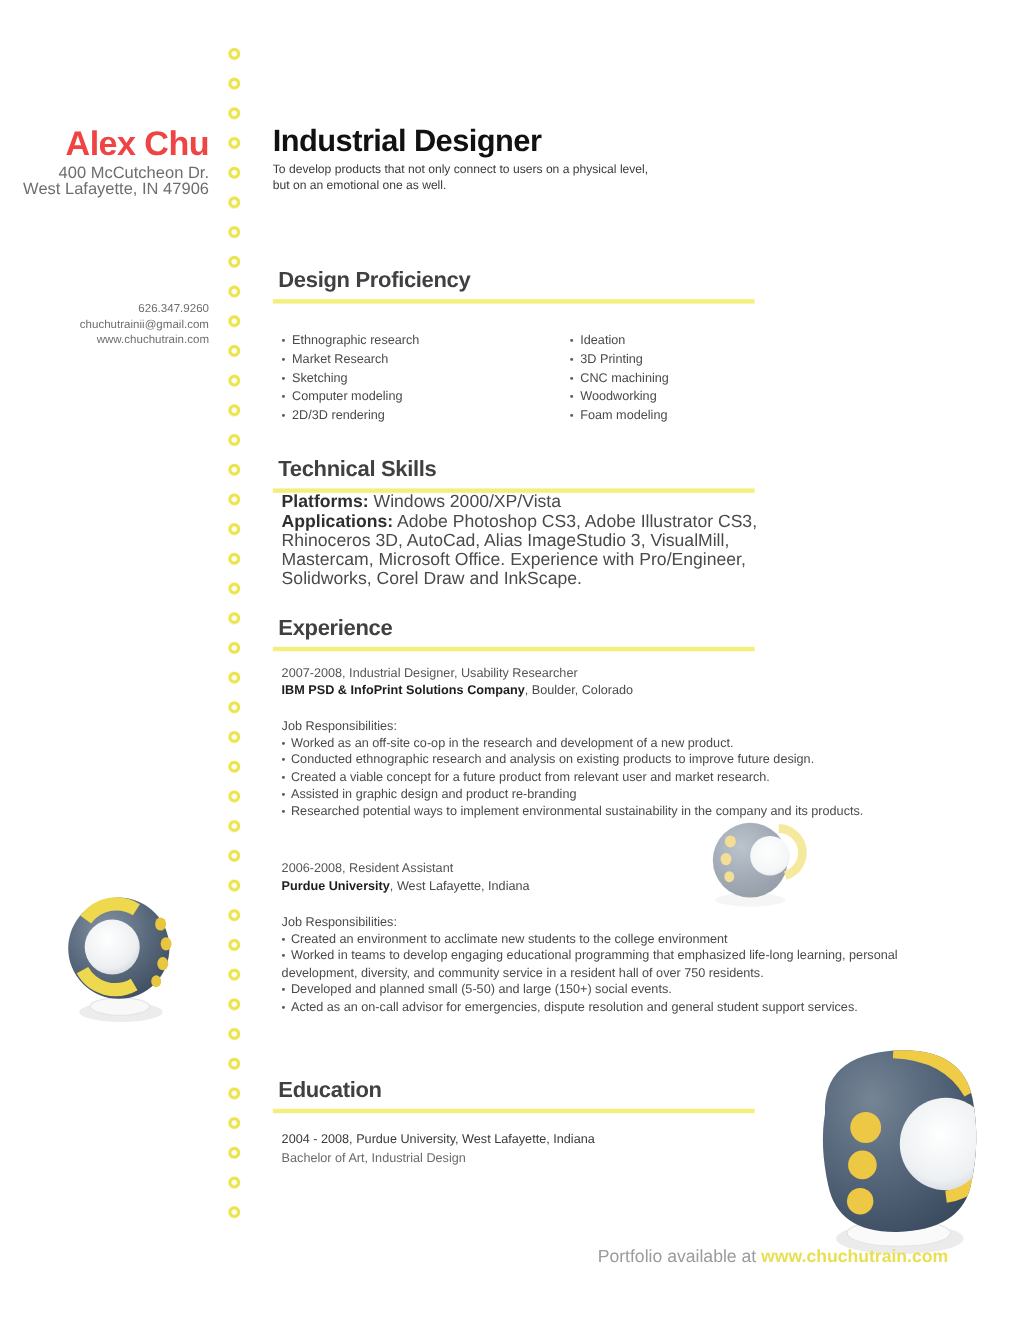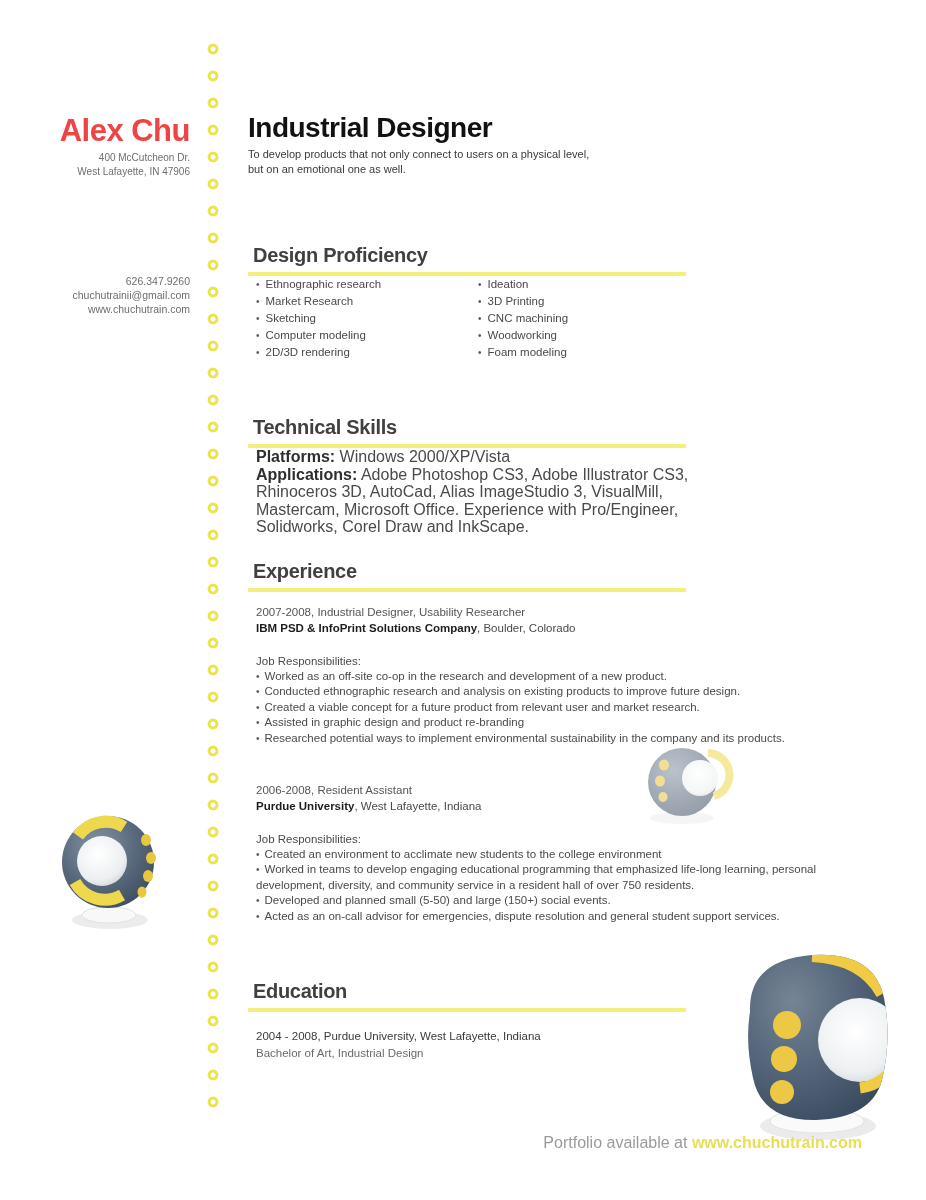--- a/index.html
+++ b/index.html
@@ -6,21 +6,21 @@
   html,body { background:#ffffff; }
   body { font-family:"Liberation Sans","DejaVu Sans",sans-serif; }
   .page {
     position:relative; width:926px; height:1200px; margin:0 auto;
     background:#ffffff; overflow:hidden;
   }
 
   
   .left-col { position:absolute; left:0; top:114px; width:190px; text-align:right; z-index:2; }
   .person-name { font-size:31px; font-weight:bold; color:#ef4444; letter-spacing:-0.5px; line-height:1.1; }
-  .address { margin-top:3px; font-size:10px; color:#6e6e6e; line-height:14px; }
+  .address { margin-top:3px; font-size:15px; color:#6e6e6e; line-height:14px; }
   .contact-block { position:absolute; left:0; top:274px; width:190px; text-align:right; z-index:2;
     font-size:10.5px; color:#6e6e6e; line-height:14px;padding-left:44px; }
 
   
   .dots {
     position:absolute; left:206px; top:42px; width:14px; height:1078px; z-index:1;
     background-image: radial-gradient(circle at 7px 7px,
       rgba(255,255,255,0) 2.1px, #ece348 2.9px, #ece348 4.9px, rgba(255,255,255,0) 5.8px);
     background-size:14px 27px; background-repeat:repeat-y;
   }
@@ -32,21 +32,21 @@
 
   .section { position:absolute; left:248px; width:630px; z-index:2; }
   .sec-design { top:244px; }
   .sec-tech   { top:416px; }
   .sec-exp    { top:560px; }
   .sec-edu    { top:980px; }
 
   .sec-heading { font-size:20px; font-weight:bold; color:#404040; letter-spacing:-0.3px; padding-left:5px; }
   .sec-rule { width:438px; height:4px; background:#f4ef7d; margin-top:5px; }
 
-  .skills-cols { display:flex; margin-top:0; padding-left:8px; }
+  .skills-cols { display:flex; margin-top:26px; padding-left:8px;gap:40px; }
   .skills-col { list-style:none; font-size:11.5px; color:#4a4a4a; line-height:17px; }
   .skills-col.first { width:222px; }
   .skills-col li::before { content:"\2022"; font-size:10px; color:#5a5a5a; margin-right:6px; }
 
   .tech-body { padding-left:8px; width:452px; font-size:16px; color:#4a4a4a; line-height:17.5px; }
   .tech-label { font-weight:bold; color:#2e2e2e; }
 
   .job { padding-left:8px; font-size:11.5px; color:#4a4a4a; }
   .job-meta { line-height:16px; color:#555; }
   .job-company-line { line-height:16px; }

